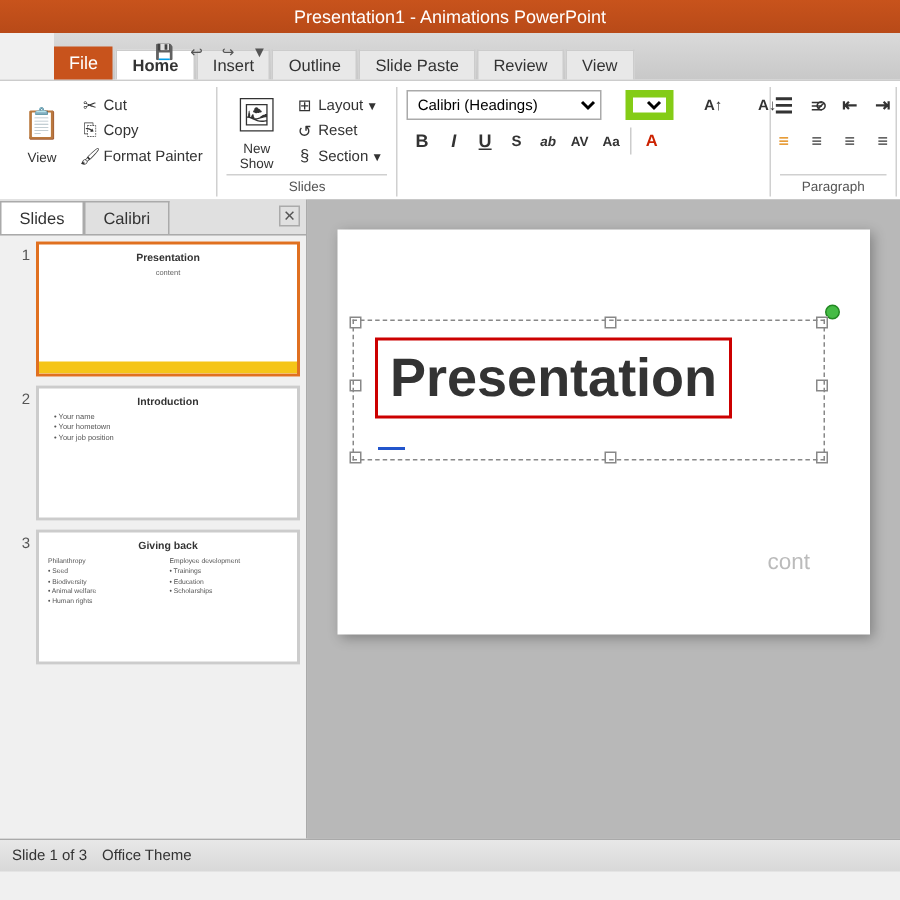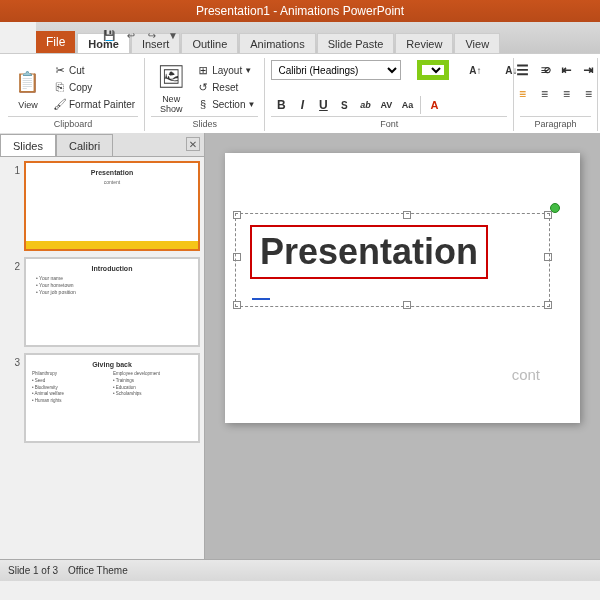--- a/index.html
+++ b/index.html
@@ -386,21 +386,20 @@
 
 <div class="title-bar">
   <span>Presentation1 - Animations PowerPoint</span>
 </div>
 
 <div style="position:relative; height:31px; background: linear-gradient(to bottom,#dadada,#c8c8c8); display:flex; align-items:flex-end;margin-left:36px;">
   <div class="file-btn">File</div>
   <div class="menu-tab active">Home</div>
   <div class="menu-tab">Insert</div>
   <div class="menu-tab">Outline</div>
-  <div class="menu-tab">Animations</div>
   <div class="menu-tab">Slide Paste</div>
   <div class="menu-tab">Review</div>
   <div class="menu-tab">View</div>
   <div class="quick-access">
     <div class="qa-btn">💾</div>
     <div class="qa-btn">↩</div>
     <div class="qa-btn">↪</div>
     <div class="qa-btn">▼</div>
   </div>
 </div>
@@ -421,21 +420,20 @@
         <div class="ribbon-btn-small">
           <div class="icon-small">⎘</div>
           <span>Copy</span>
         </div>
         <div class="ribbon-btn-small">
           <div class="icon-small">🖌</div>
           <span>Format Painter</span>
         </div>
       </div>
     </div>
-    <div class="ribbon-group-label">Clipboard</div>
   </div>
 
   <div class="ribbon-group">
     <div class="ribbon-group-content">
       <div class="ribbon-btn-large">
         <div class="icon-large" style="font-size:22px;">🖼</div>
         <span style="white-space:pre-wrap; text-align:center;">New
 Show</span>
       </div>
       <div class="ribbon-small-group">
@@ -454,21 +452,21 @@
           <span style="font-size:8px;">▼</span>
         </div>
       </div>
     </div>
     <div class="ribbon-group-label">Slides</div>
   </div>
 
   <div class="ribbon-group" style="min-width:200px;">
     <div class="ribbon-group-content" style="flex-direction:column; width:100%;">
 
-      <div style="display:flex; align-items:center; gap:16px; margin-bottom:13px;">
+      <div style="display:flex; align-items:center; gap:16px; margin-bottom:2px;">
         <select class="font-select">
           <option>Calibri (Headings)</option>
         </select>
         <select class="size-select">
           <option>44</option>
         </select>
         <div class="fmt-btn" style="font-size:10px;">A↑</div>
         <div class="fmt-btn" style="font-size:10px;">A↓</div>
         <div class="fmt-btn" style="font-size:9px;">⊘</div>
       </div>
@@ -478,21 +476,20 @@
         <div class="fmt-btn" style="font-style:italic;">I</div>
         <div class="fmt-btn" style="text-decoration:underline;">U</div>
         <div class="fmt-btn" style="font-size:10px;">S</div>
         <div class="fmt-btn" style="font-size:9px;font-style:italic;">ab</div>
         <div class="fmt-btn" style="font-size:9px;">AV</div>
         <div class="fmt-btn" style="font-size:9px;">Aa</div>
         <div class="divider-v"></div>
         <div class="fmt-btn" style="font-size:11px; color:#cc2200;">A</div>
       </div>
     </div>
-    <div class="ribbon-group-label">Font</div>
   </div>
 
   <div class="ribbon-group" style="min-width:80px;">
     <div class="ribbon-group-content" style="flex-direction:column;">
       <div style="display:flex; gap:2px; margin-bottom:2px;">
         <div class="fmt-btn" style="font-size:14px;">☰</div>
         <div class="fmt-btn" style="font-size:14px;">≡</div>
         <div class="fmt-btn" style="font-size:12px;">⇤</div>
         <div class="fmt-btn" style="font-size:12px;">⇥</div>
       </div>

